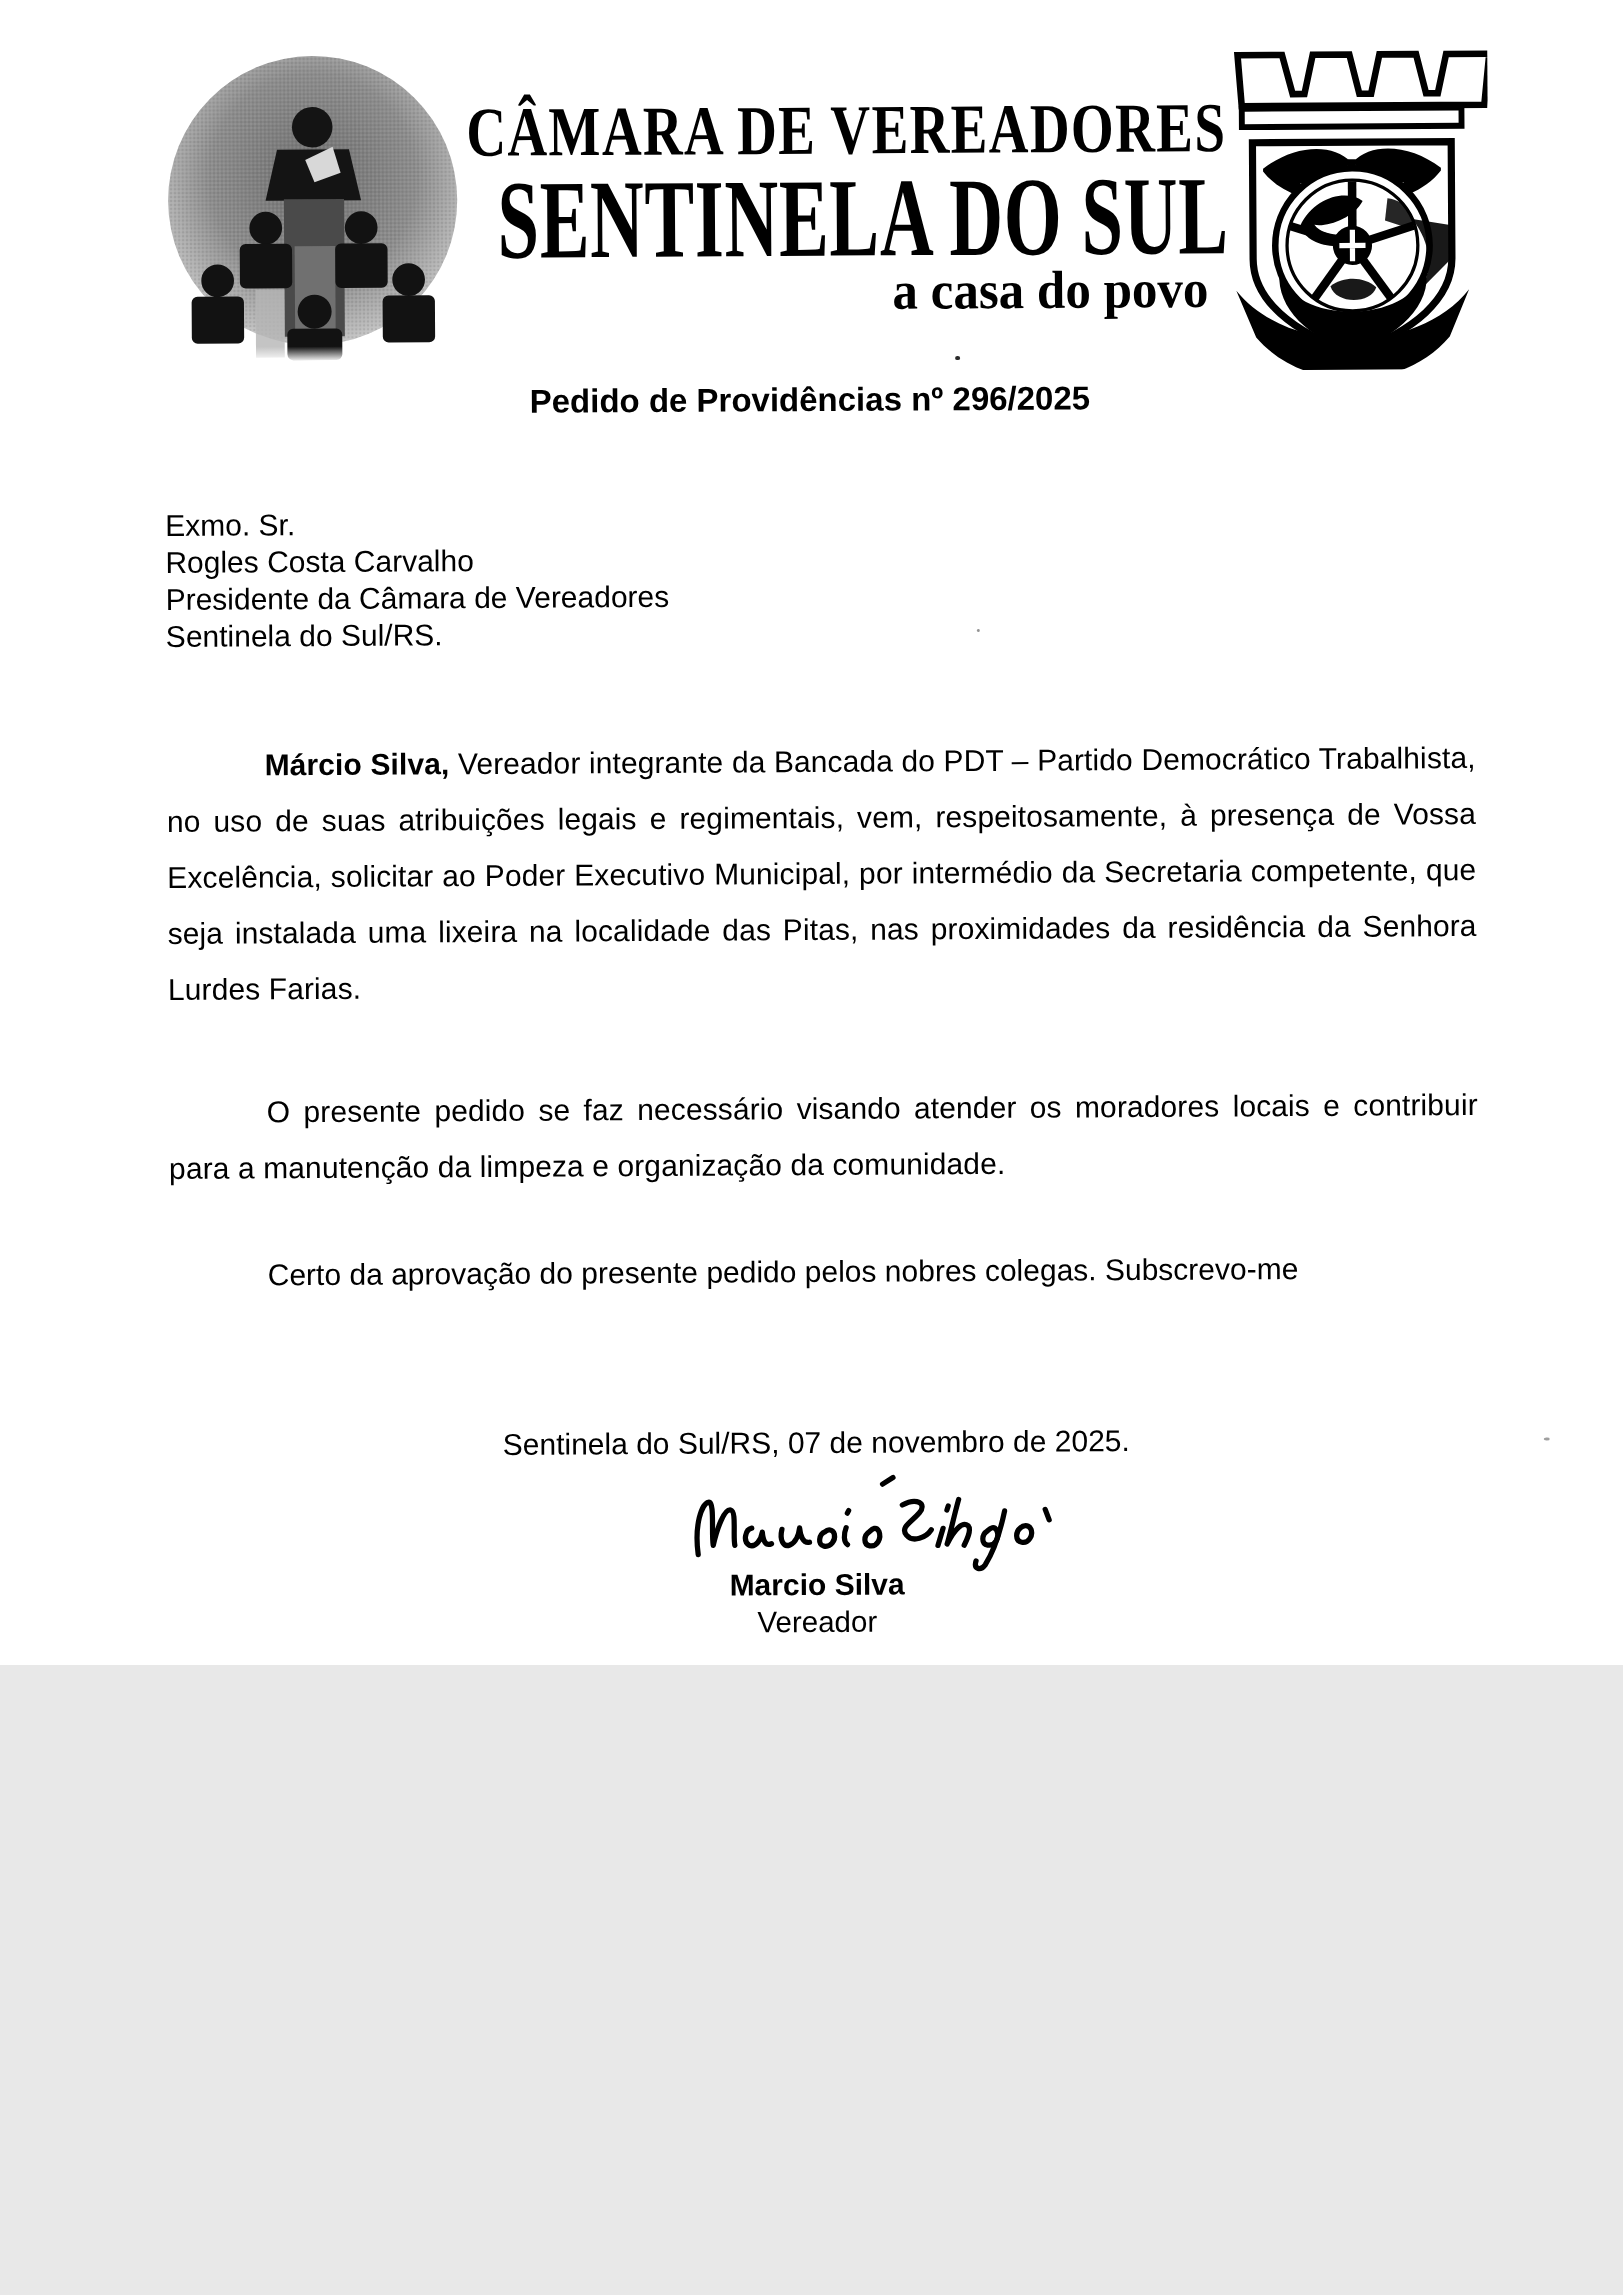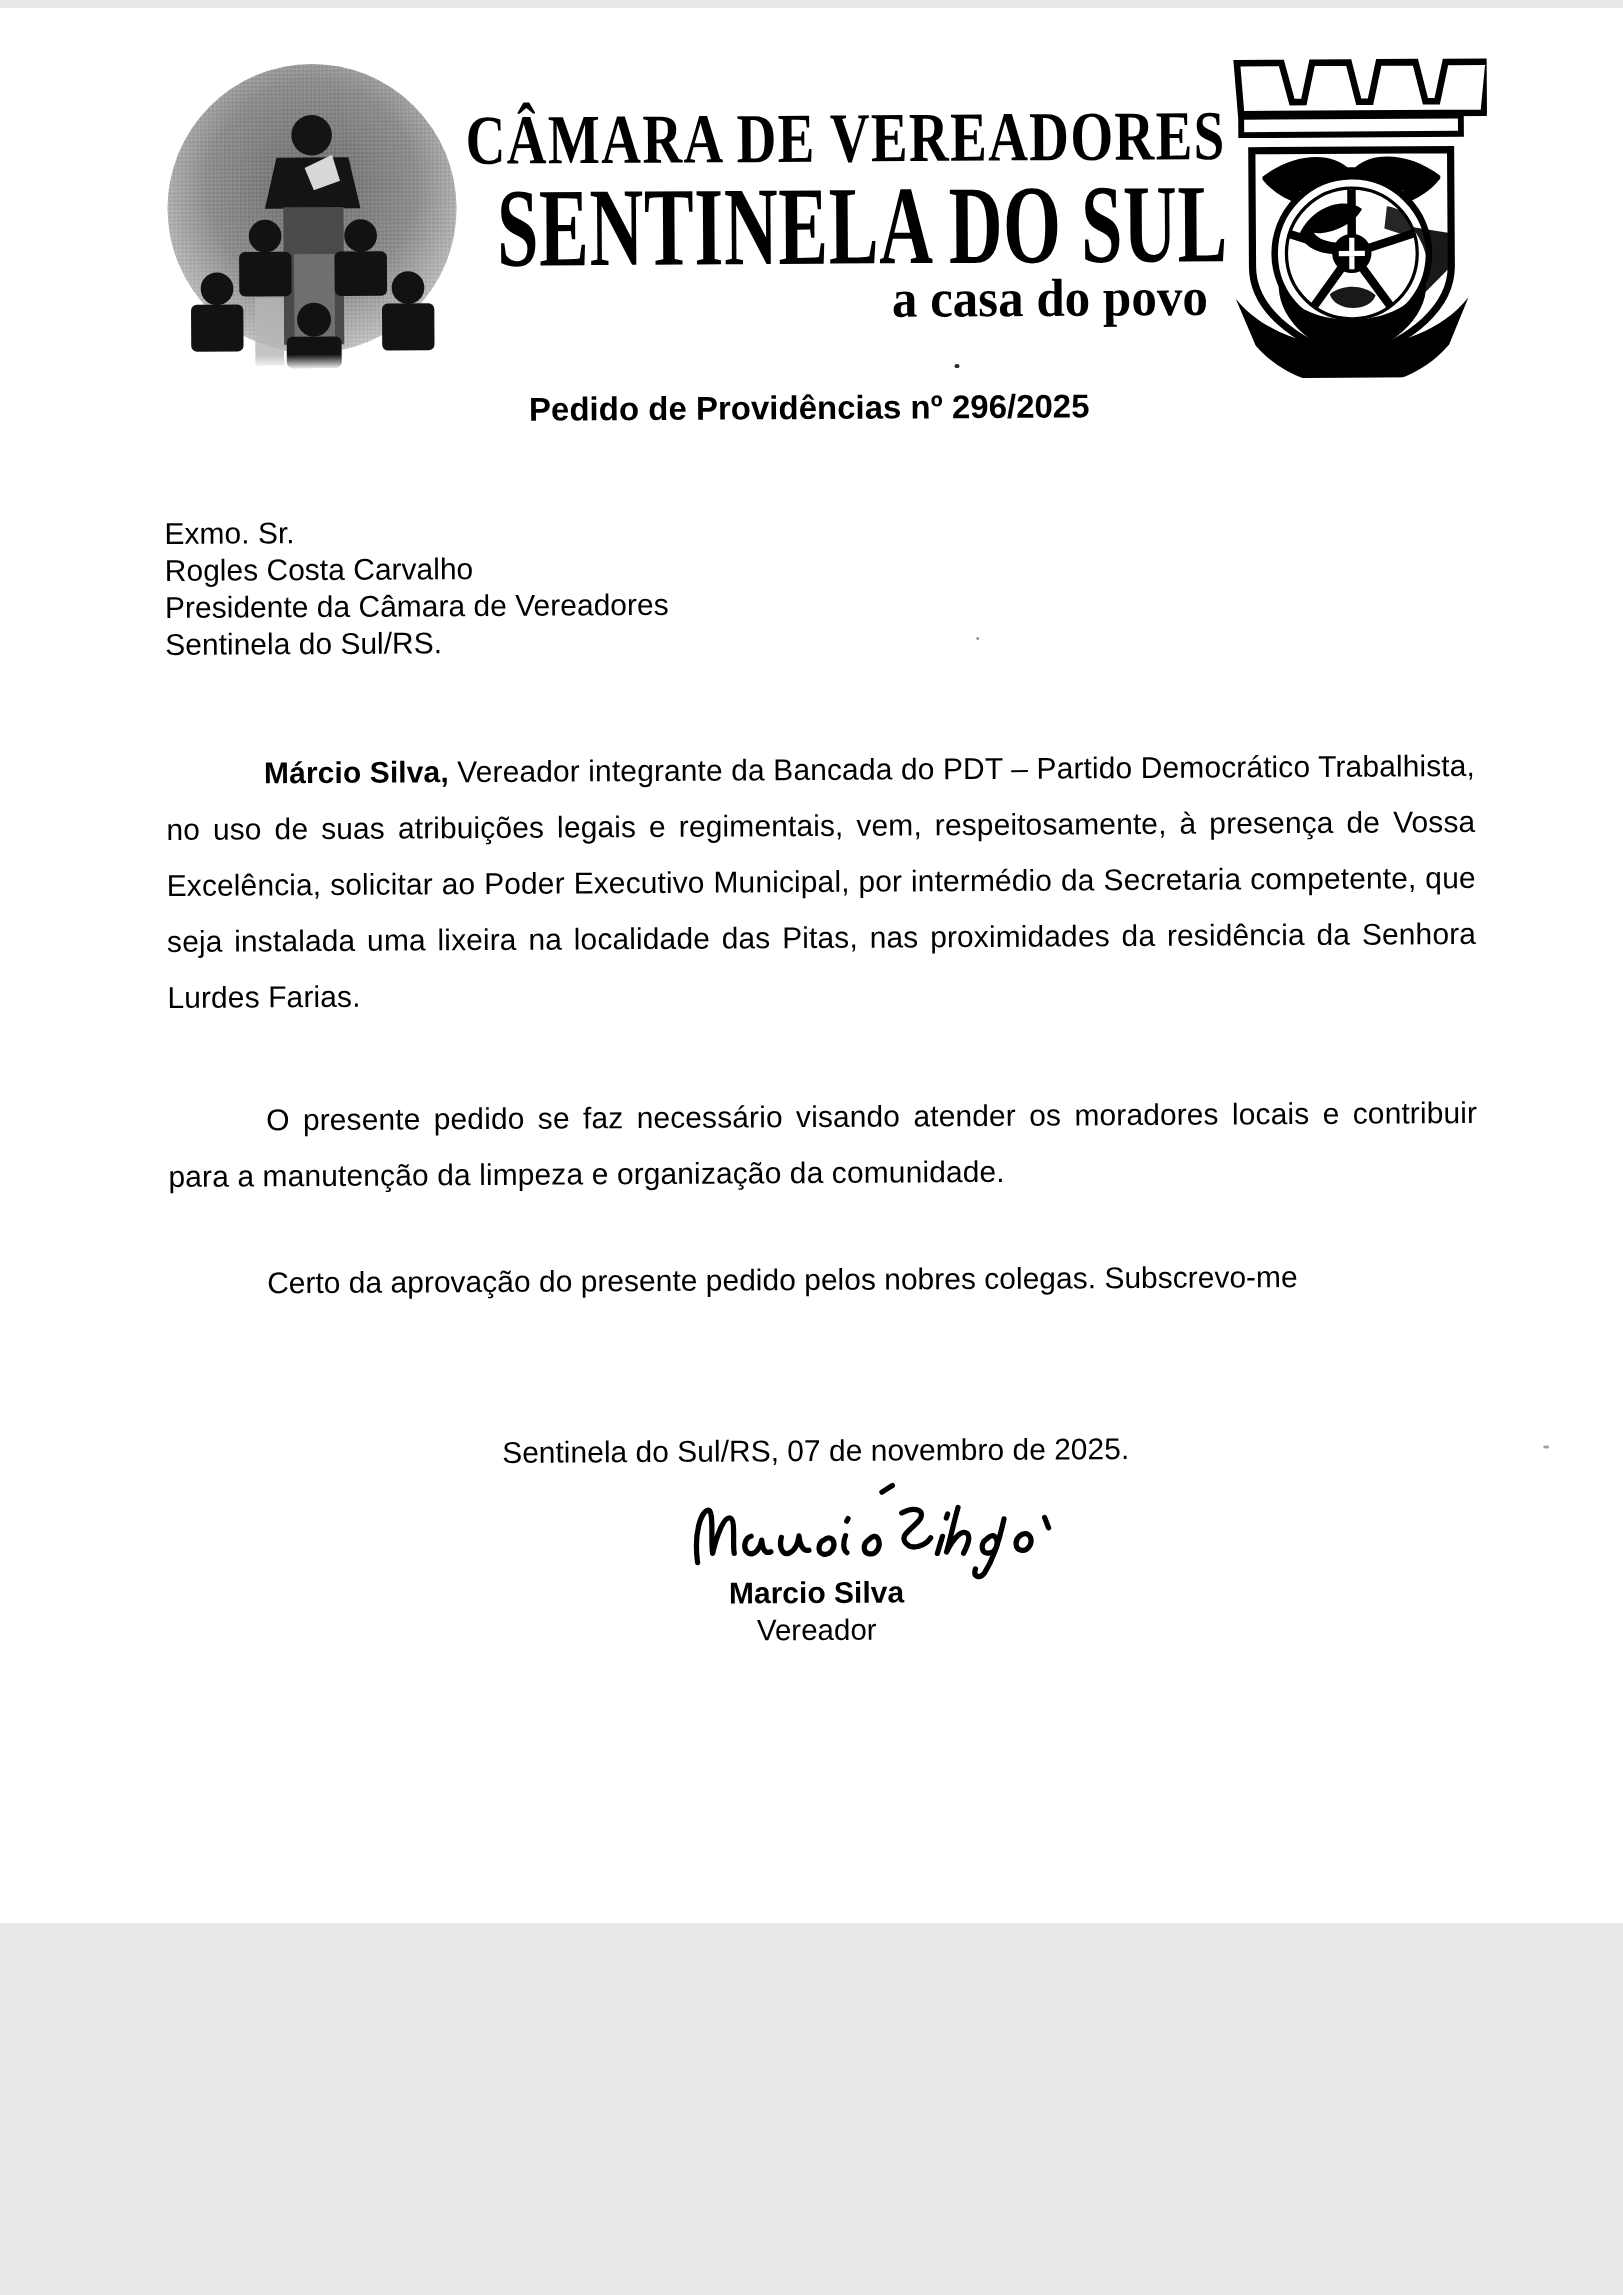--- a/index.html
+++ b/index.html
@@ -1,20 +1,19 @@
 <!DOCTYPE html>
 <html style="font-size:10.5px"><head>
 <meta charset="utf-8">
 <style>
   html,body { margin:0; padding:0; background:#e8e8e8; }
   .page {
-    position:relative; width:1623px; height:1915px; background:#ffffff;
+    position:relative; width:1623px; height:1665px; background:#ffffff;
     overflow:hidden; color:#000;
     font-family:"Liberation Sans", sans-serif;
-    margin-top:8px;
   }
   .tilt { position:absolute; inset:0; transform:rotate(-0.35deg); transform-origin:50% 40%; }
 
   
   .logo-left { position:absolute; left:169px; top:47px; width:293px; height:310px; }
   .crest     { position:absolute; left:1219px; top:33px; width:272px; height:340px; }
   .header-text { position:absolute; left:470px; top:90px; width:759px; height:262px; }
   .org1 {
     position:absolute; top:0; left:0; width:100%; text-align:center;
     font-family:"Liberation Serif", serif; font-weight:bold; font-size:54px;

